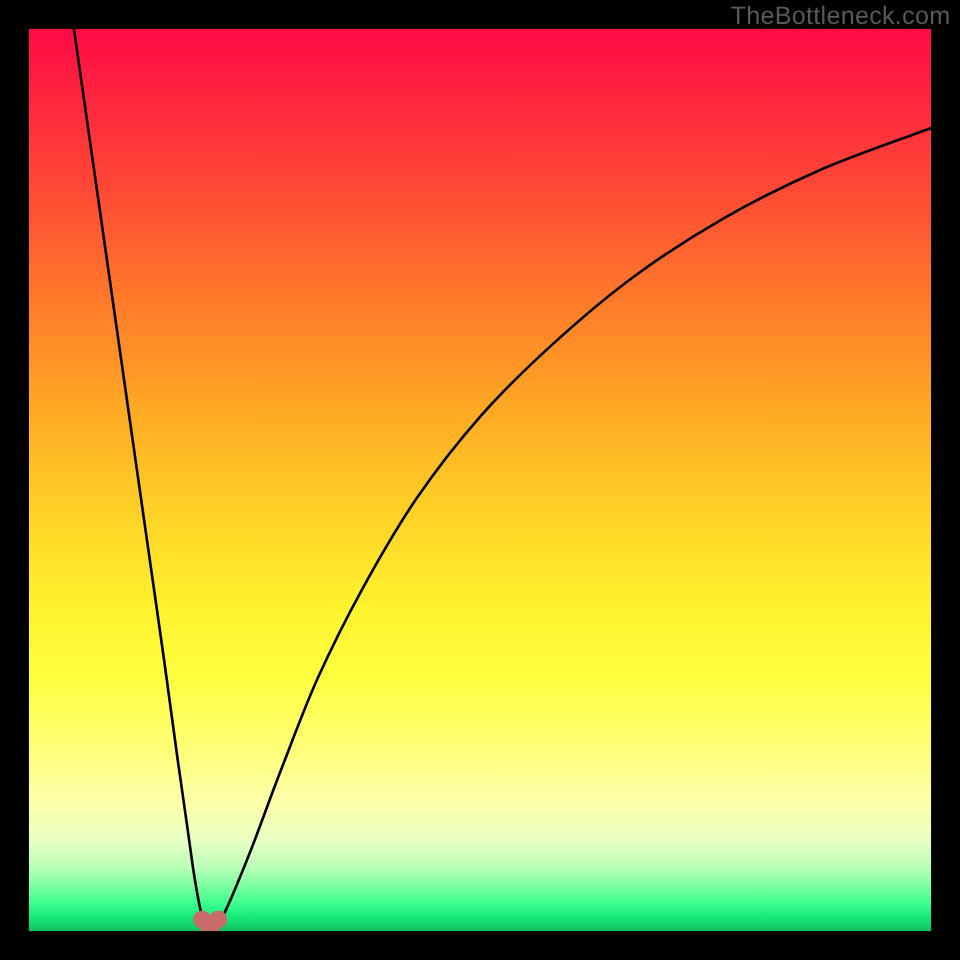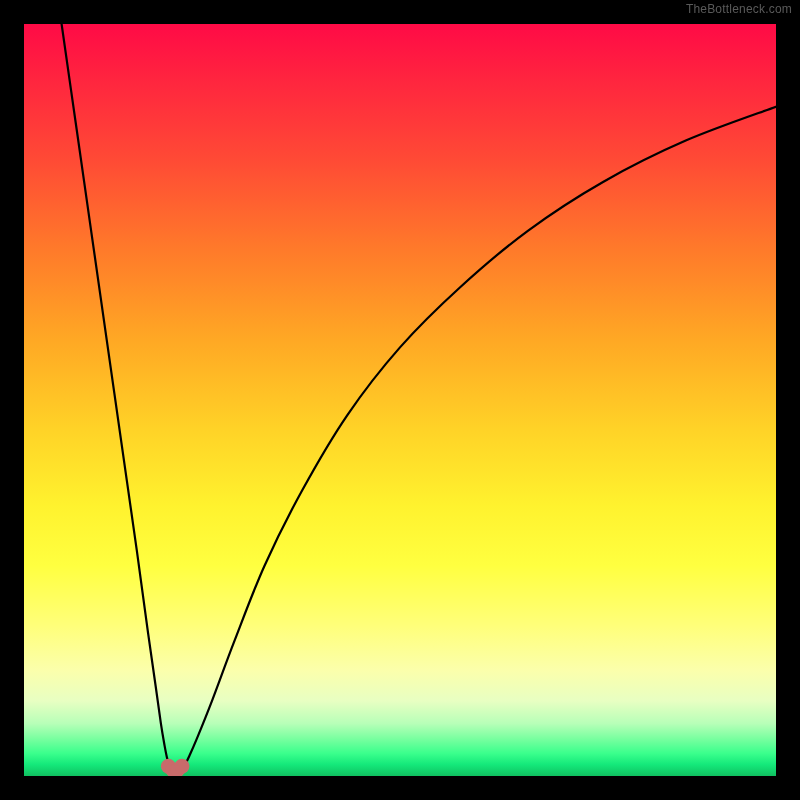--- a/index.html
+++ b/index.html
@@ -48,21 +48,21 @@
       #3aff8c 97%,
       #14e87a 98.5%,
       #10c060 100%
     );
   }
   .watermark {
     position: absolute;
     top: 2px;
     right: 8px;
     color: #5a5a5a;
-    font-size: 12px;
+    font-size: 21px;
     font-weight: 400;
     letter-spacing: 0.2px;
     user-select: none;
   }
   svg.curve {
     position: absolute;
     inset: 0;
   }
 </style>
 </head>

